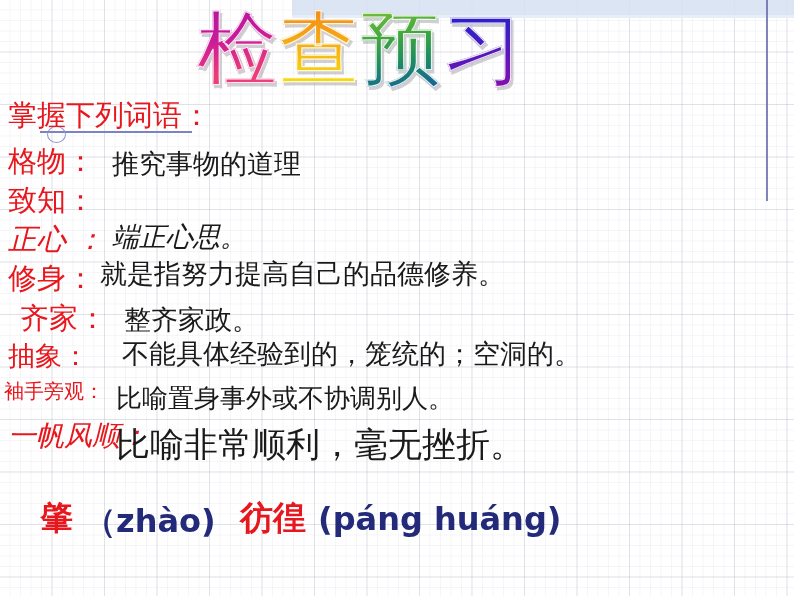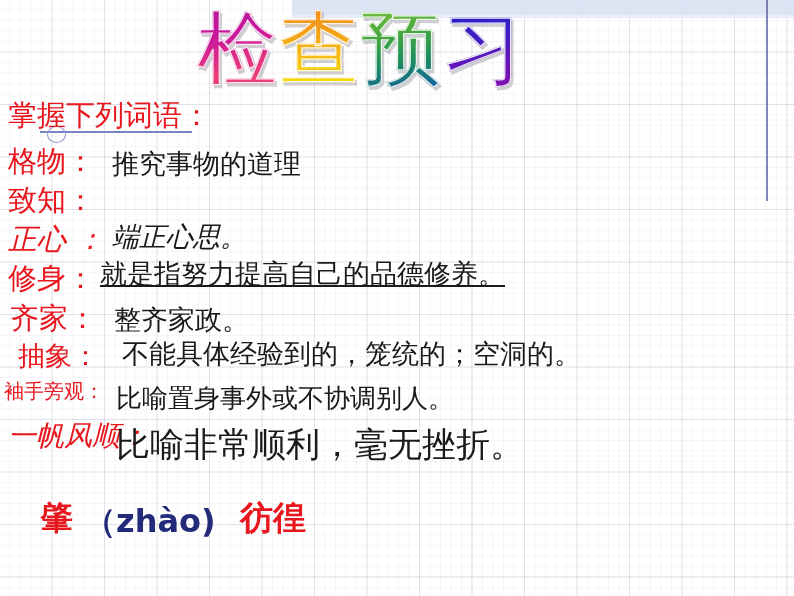--- a/index.html
+++ b/index.html
@@ -192,39 +192,40 @@
       </div>
       <div class="vline" style="position: absolute; left: 0px; top: 0px; width: 794px;">
         <span class="term" style="left: 8px; top: 85px; font-size: 29px;">致知：</span>
       </div>
       <div class="vline" style="position: absolute; left: 0px; top: 0px; width: 794px; font-style: italic;">
         <span class="term" style="left: 8px; top: 124px; font-size: 29px;">正心 ：</span>
         <span class="gloss" style="left: 112px; top: 123px; font-size: 27px;">端正心思。</span>
       </div>
       <div class="vline" style="position: absolute; left: 0px; top: 0px; width: 794px;">
         <span class="term" style="left: 8px; top: 163px; font-size: 29px;">修身：</span>
-        <span class="gloss" style="left: 100px; top: 160px; font-size: 27px; text-decoration: underline;">就是指努力提高自己的品德修养。</span>
-      </div>
-      <div class="vline" style="position: absolute; left: 2px; top: 0px; width: 714px;">
+        <span class="gloss" style="left: 100px; top: 160px; font-size: 27px;">就是指努力提高自己的品德修养。</span>
+      </div>
+      <div class="vline" style="position: absolute; left: 12px; top: 0px; width: 714px;">
         <span class="term" style="left: 8px; top: 203px; font-size: 29px;">齐家：</span>
         <span class="gloss" style="left: 112px; top: 206px; font-size: 27px;">整齐家政。</span>
       </div>
       <div class="vline" style="position: absolute; left: 0px; top: 0px; width: 794px;">
-        <span class="term" style="left: 18px; top: 242px; font-size: 27px;">抽象：</span>
+        <span class="term" style="left: 8px; top: 242px; font-size: 27px;">抽象：</span>
         <span class="gloss" style="left: 122px; top: 240px; font-size: 27px;">不能具体经验到的，笼统的；空洞的。</span>
       </div>
       <div class="vline" style="position: absolute; left: 0px; top: 0px; width: 794px;">
         <span class="term" style="left: 4px; top: 282px; font-size: 20px;">袖手旁观：</span>
         <span class="gloss" style="left: 116px; top: 285px; font-size: 26px;">比喻置身事外或不协调别人。</span>
       </div>
       <div class="vline" style="position: absolute; left: 0px; top: 0px; width: 794px;">
         <span class="term" style="left: 8px; top: 321px; font-size: 28px; font-style: italic;">一帆风顺：</span>
         <span class="gloss" style="left: 116px; top: 326px; font-size: 34px;">比喻非常顺利，毫无挫折。</span>
       </div>
     </div>
 
   <div id="pinyin-row">
       <span class="py-han" style="left: 40px; top: 6px;">肇</span>
       <span class="py-rom" style="left: 84px; top: 10px;">（zhào)</span>
       <span class="py-han" style="left: 240px; top: 6px;">彷徨</span>
+      <span class="py-rom" style="left: 318px; top: 10px;">(páng huáng)</span>
     </div>
 
 </div>
 
 </body></html>

